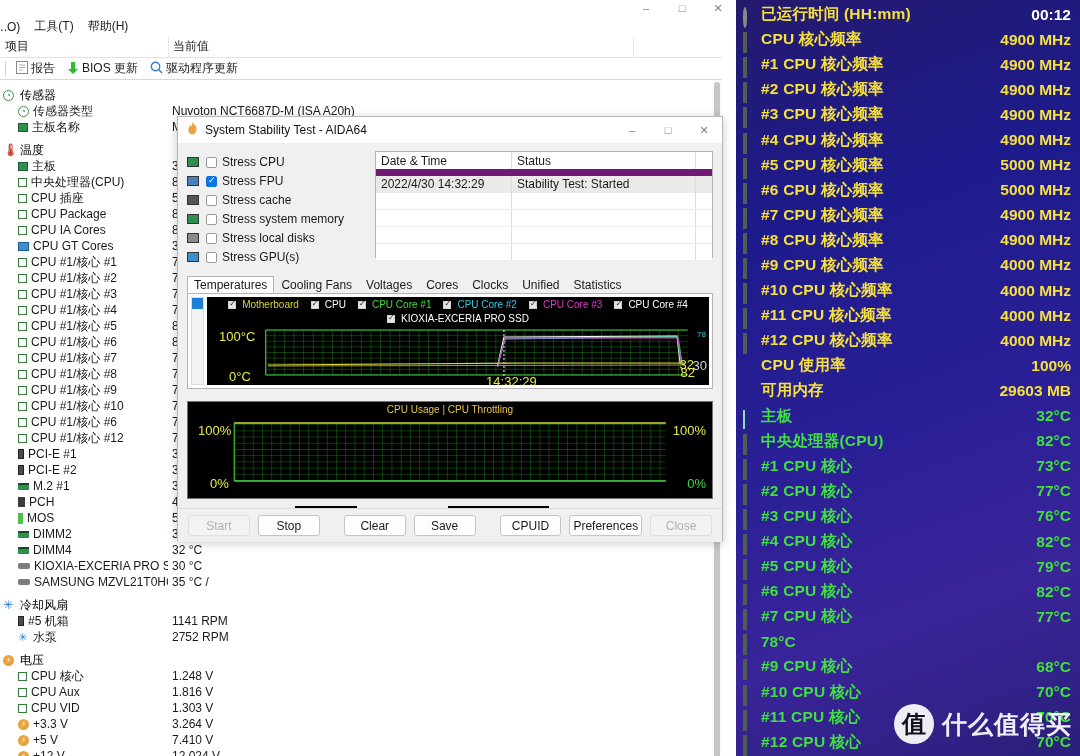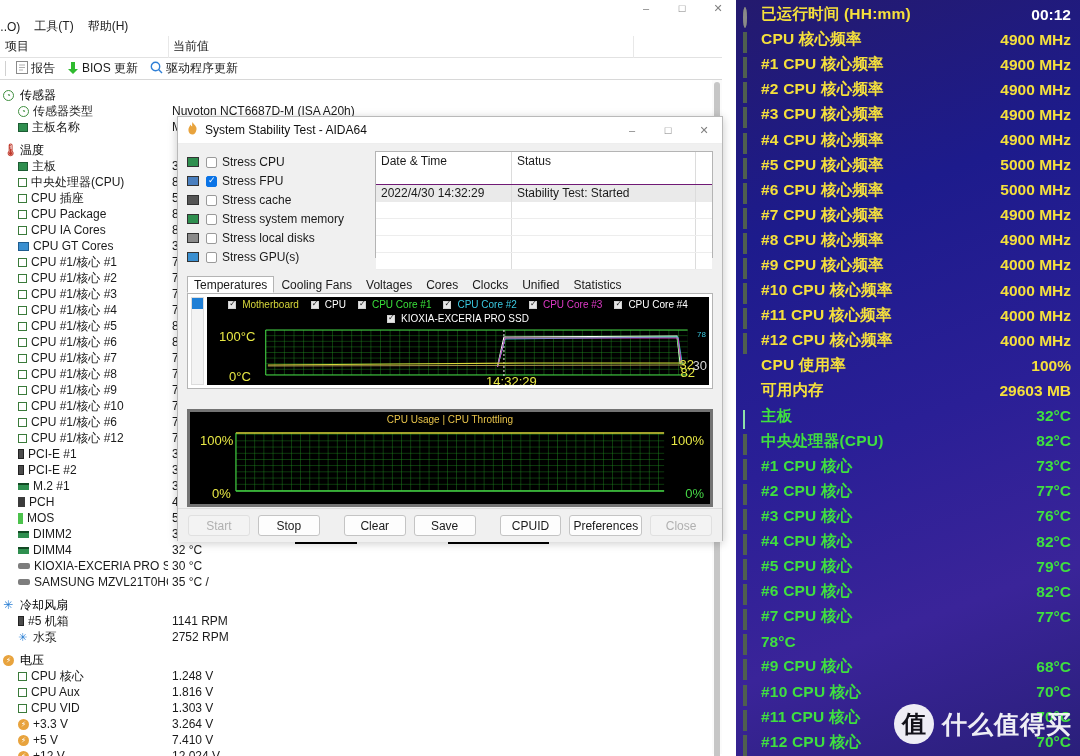--- a/index.html
+++ b/index.html
@@ -97,21 +97,21 @@
   #sst-body { padding:7px 9px 0 9px; background:#f0f0f0; height:398px; position:relative;}
   .sst-top { display:flex; gap:10px; }
   .stress-list { width:178px; padding-top:3px; }
   .stress-row { display:flex; align-items:center; height:16px; margin-bottom:3px; gap:5px; }
   .stress-row .mini { flex:0 0 14px; width:14px; height:12px; }
   .cb { width:11px; height:11px; border:1px solid #9a9a9a; background:#fff; border-radius:2px; flex:0 0 11px;}
   .cb.on { background:#0a73e6; border-color:#0a73e6; position:relative; }
   .cb.on:after { content:"✓"; color:#fff; font-size:9px; position:absolute; left:1px; top:-2px; }
   .stress-row .sl { font-size:12px; white-space:nowrap; }
   .log-table { flex:1; border:1px solid #b4b4b4; background:#fff; height:107px; }
-  .log-head { display:flex; height:33px; border-bottom:1px solid #701a75; font-size:12px; }
+  .log-head { display:flex; height:24px; border-bottom:7px solid #701a75; font-size:12px; }
   .log-head div { padding:2px 5px; }
   .lh1 { width:136px; border-right:1px solid #dcdcdc; }
   .lh2 { flex:1; border-right:1px solid #dcdcdc; }
   .lh3 { width:16px; }
   .log-row { display:flex; height:17px; font-size:12px; background:#eaeaea; }
   .log-row div { padding:1px 5px; }
   .log-row.empty { background:#fff; border-bottom:1px solid #ededed; }
   .lr1 { width:136px; border-right:1px solid #dcdcdc; }
   .lr2 { flex:1; border-right:1px solid #dcdcdc;}
   .lr3 { width:16px; }
@@ -127,21 +127,21 @@
   .legend-scroll { width:13px; background:#f3f3f3; border:1px solid #dcdcdc; position:relative;}
   .legend-scroll .th { position:absolute; left:0; top:0; width:11px; height:11px; background:#1f7fd6; }
   .graph-black { flex:1; background:#000; position:relative; margin-left:3px; overflow:hidden;}
   .legend { text-align:center; padding-top:2px; font-size:10px; line-height:12px; }
   .legend span { margin:0 3px; white-space:nowrap; }
   .lgchk { display:inline-block; width:8px; height:8px; border:1px solid #cfcfcf; background:#e6e6e6;
            margin-right:2px; position:relative; top:1px; }
   .lgchk:after{content:"✓";position:absolute;left:0px;top:-4px;font-size:8px;color:#222;}
   .axlbl { position:absolute; color:#e8e845; font-size:13px; }
 
-  .cpu-panel { background:#000; margin-top:20px; height:98px; position:relative; border:3px solid #737373;}
+  .cpu-panel { background:#000; margin-top:12px; height:98px; position:relative; border:1px solid #737373;}
   .cpu-title { text-align:center; color:#e8c44a; font-size:10px; padding-top:2px; }
   .cpu-title .t2 { color:#e8c44a; }
 
   .statusline { display:flex; align-items:center; margin-top:7px; font-size:12px; gap:6px; }
   .statusline .cap { white-space:nowrap; }
   .blackbox { background:#000; color:#2fe02f; font-size:11px; font-weight:bold;
               padding:3px 8px; text-align:center; }
 
   .btnbar { position:absolute; left:0; right:0; bottom:0; height:34px; background:#f0f0f0;
             border-top:1px solid #dcdcdc; display:flex; align-items:center; padding:0 10px; gap:8px;}

